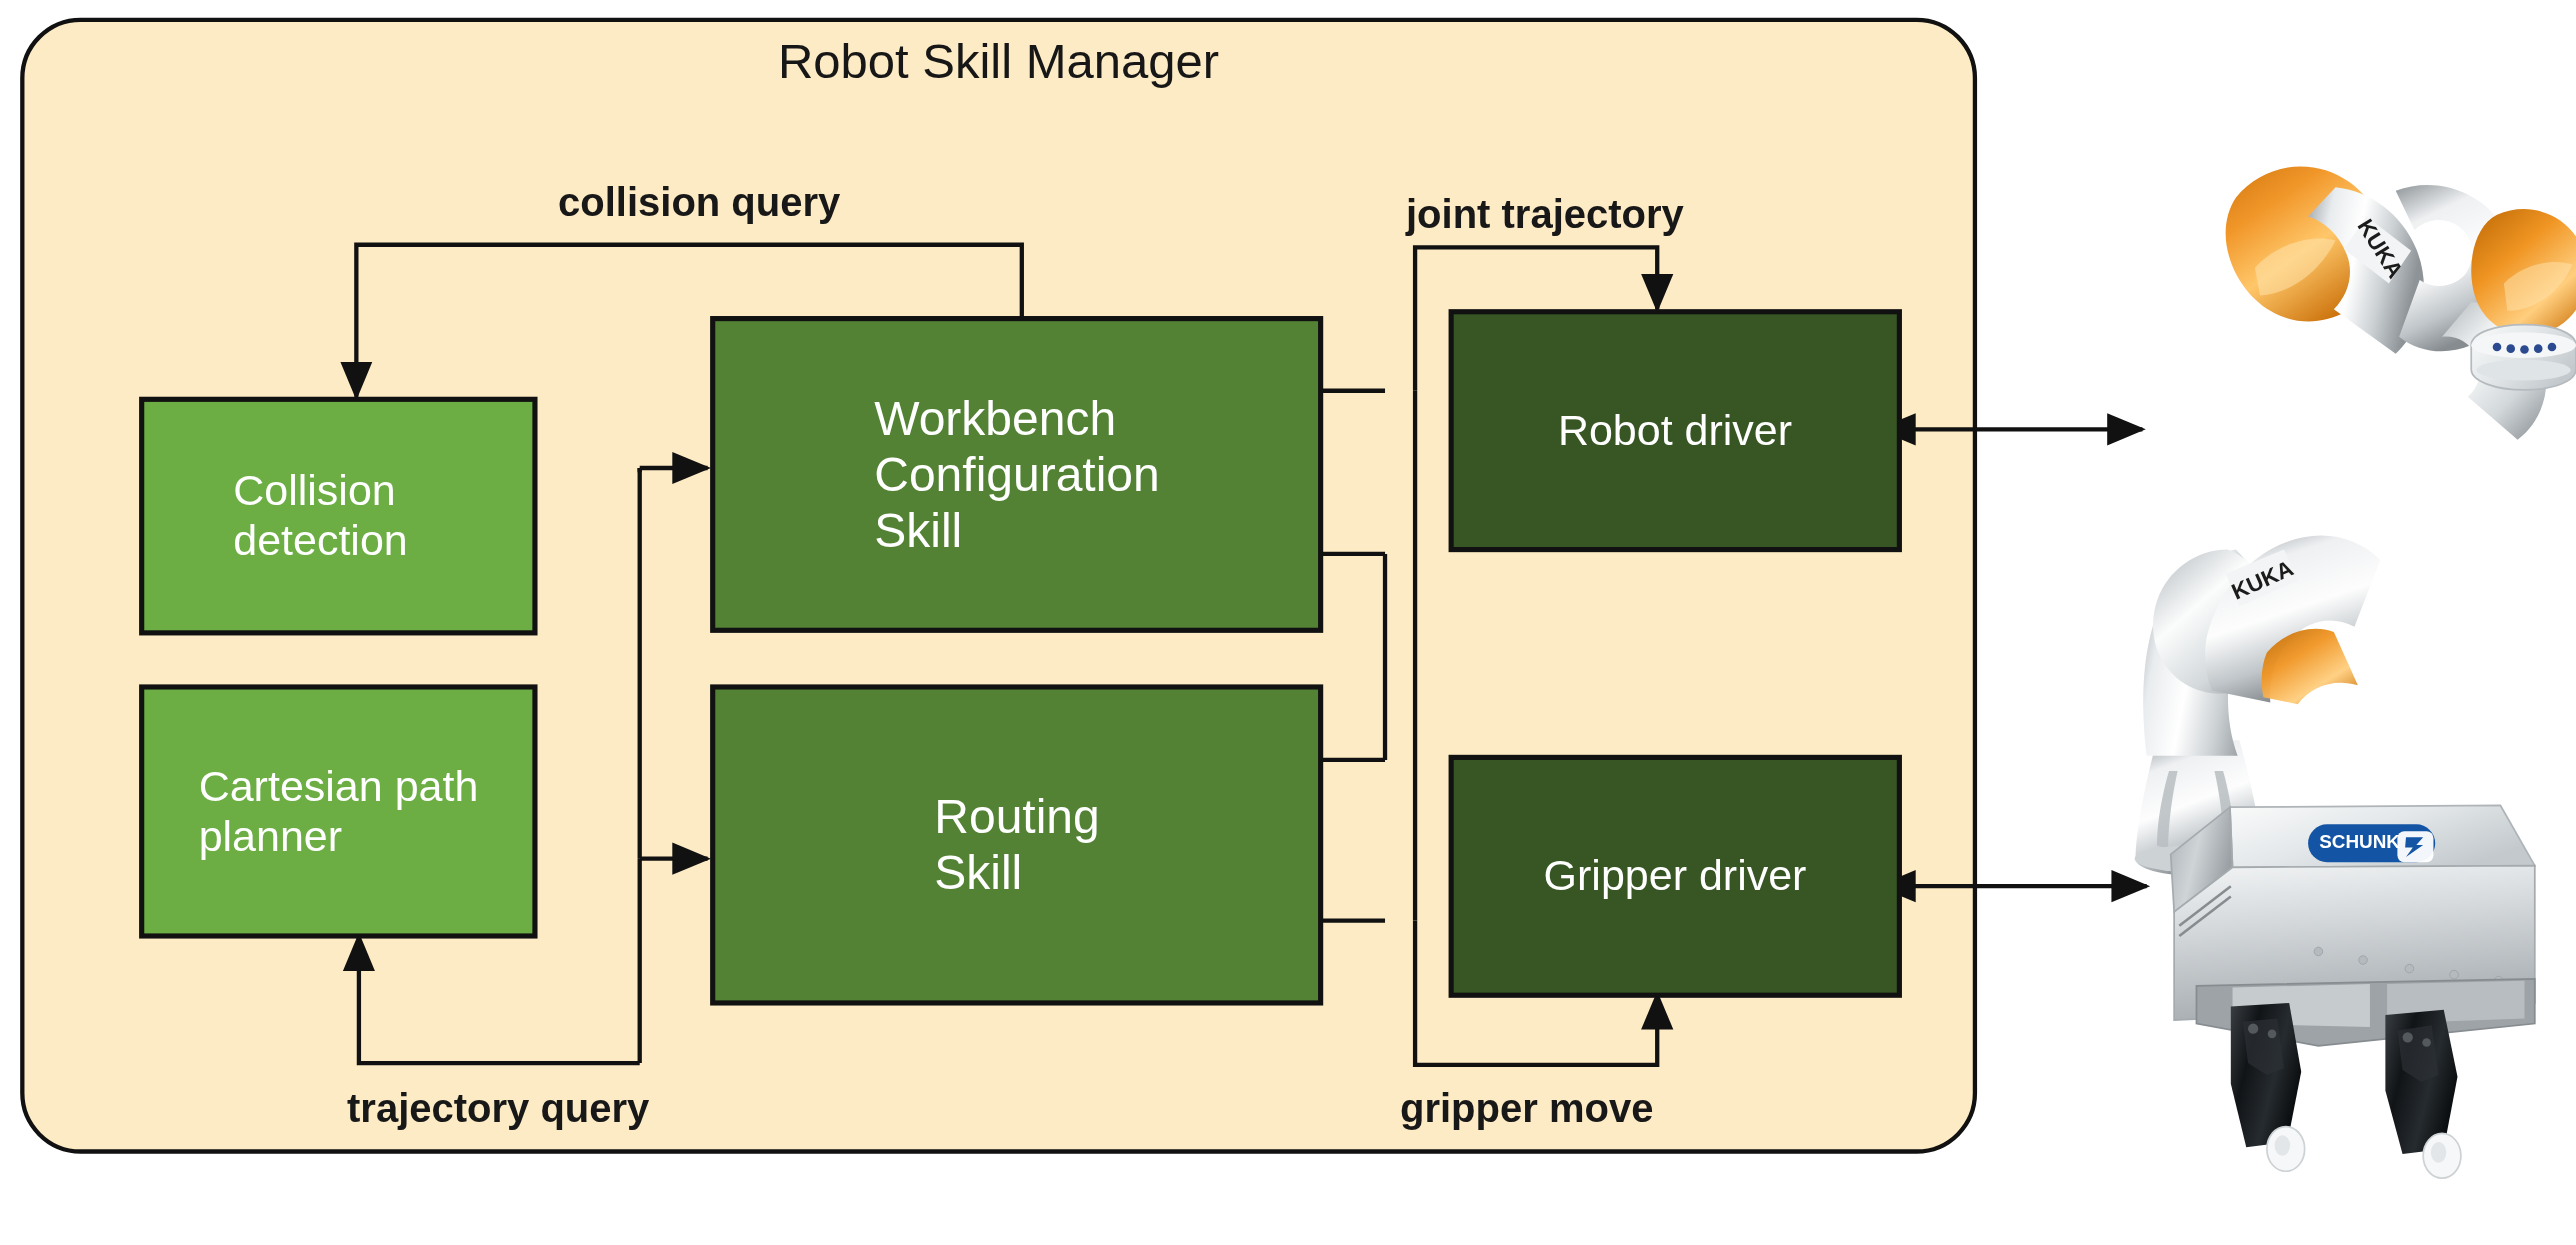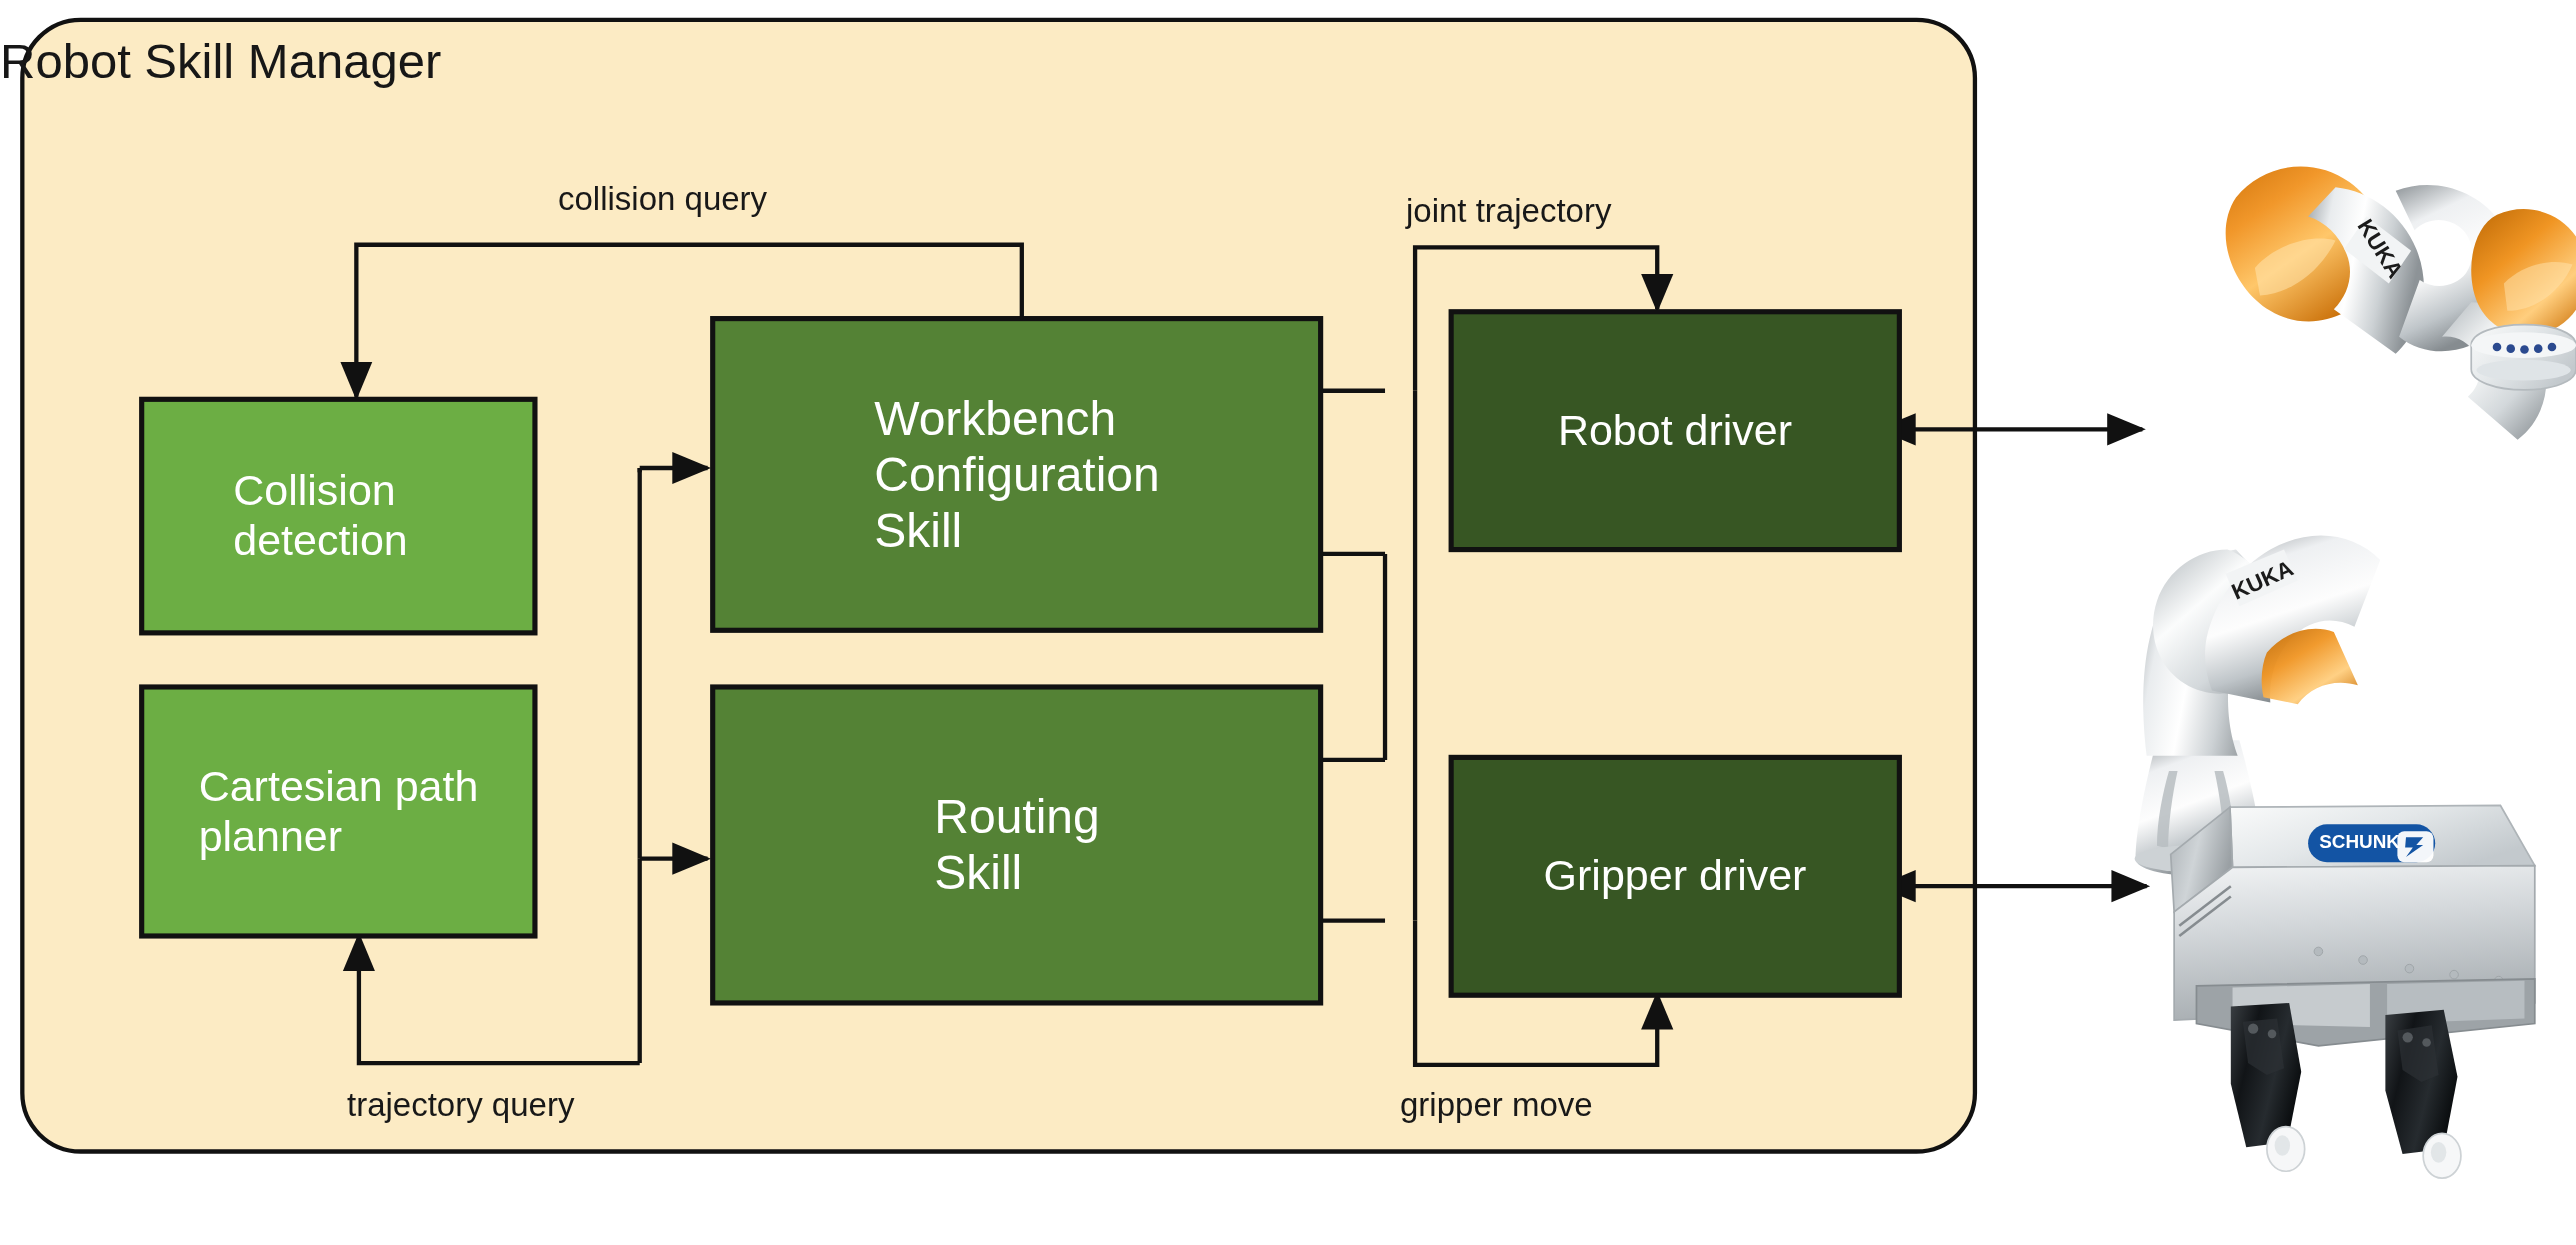--- a/index.html
+++ b/index.html
@@ -34,22 +34,23 @@
     color: #ffffff;
     font-family: "Liberation Sans", sans-serif;
     line-height: 1.16;
     pointer-events: none;
     white-space: pre-line;
   }
   .edge-label {
     position: absolute;
     color: #181818;
     font-family: "Liberation Sans", sans-serif;
-    font-size: 33px;
+    font-size: 40px;
     white-space: nowrap;
+    font-weight: bold;
   }
   #container-title {
     position: absolute;
     color: #171717;
     font-family: "Liberation Sans", sans-serif;
     font-size: 49px;
     white-space: nowrap;
   }
   .skill-text { font-size: 48px; }
   .helper-text { font-size: 43px; }
@@ -260,21 +261,21 @@
       <path d="M2778,1182 L2846,1176 L2862,1254 L2846,1338 L2798,1344 L2778,1270 Z" fill="url(#fingerGrad)"></path>
       <path d="M2792,1200 L2832,1194 L2840,1252 L2820,1260 L2798,1246 Z" fill="#2c3135" opacity="0.7"></path>
       <circle cx="2804" cy="1208" r="6" fill="#54595d"></circle>
       <circle cx="2826" cy="1214" r="5" fill="#54595d"></circle>
 
       <ellipse cx="2844" cy="1346" rx="22" ry="26" fill="#f6f7f8" stroke="#cdd2d5" stroke-width="2"></ellipse>
       <ellipse cx="2840" cy="1342" rx="9" ry="12" fill="#e2e6e8"></ellipse>
     </g>
   </svg>
 
-  <div id="container-title" style="left:0; top:33px; width:1997px; ">Robot Skill Manager</div>
+  <div id="container-title" style="left:0; top:33px; width:1997px; text-align:center;">Robot Skill Manager</div>
 
   <div class="box-label helper-text" style="left:124px; top:399px; width:393px; height:234px;">Collision
 detection</div>
 
   <div class="box-label helper-text" style="left:142px; top:687px; width:393px; height:249px;">Cartesian path
 planner</div>
 
   <div class="box-label skill-text" style="left:713px; top:319px; width:608px; height:312px;">Workbench
 Configuration
 Skill</div>

